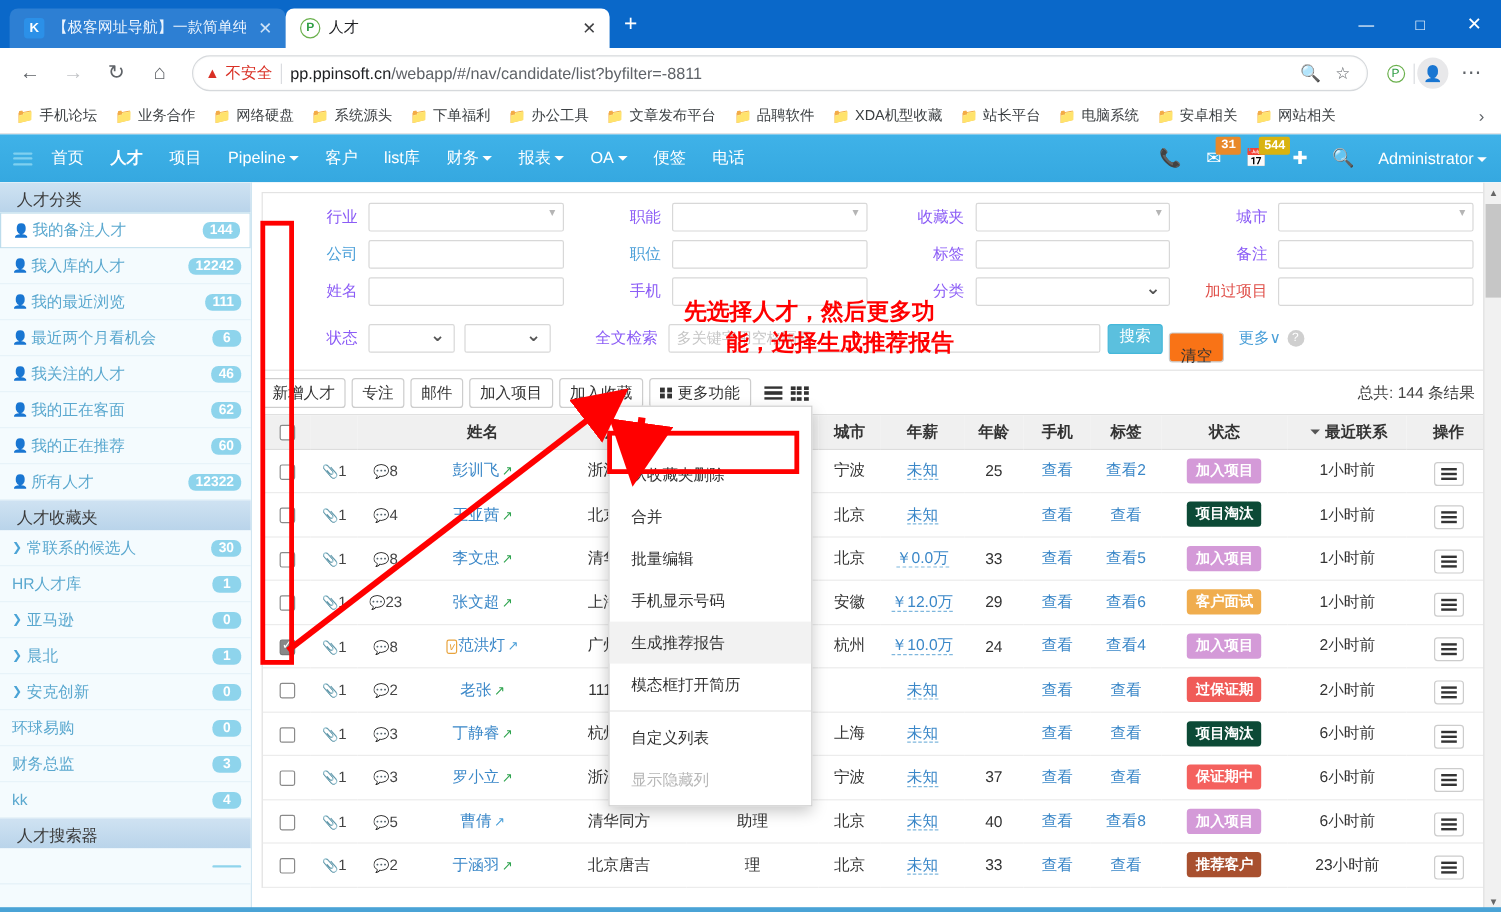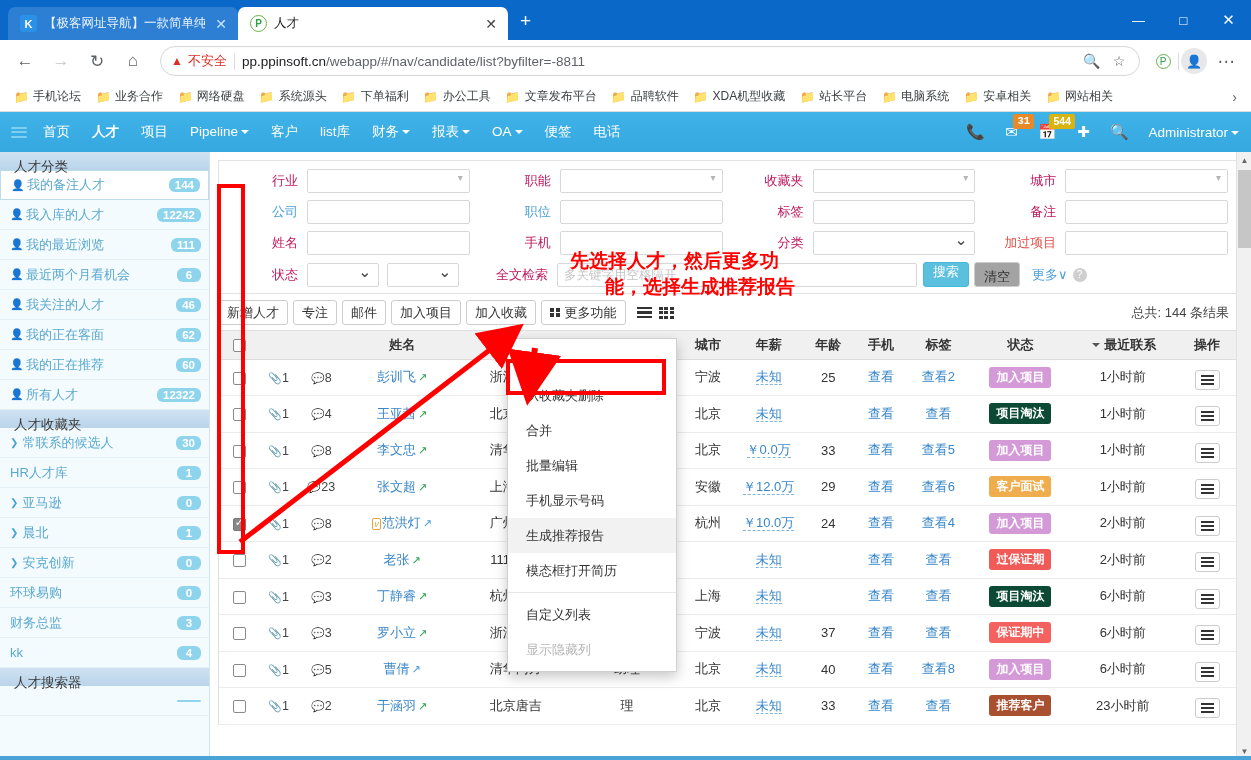--- a/index.html
+++ b/index.html
@@ -72,54 +72,54 @@
   .badge.orange { background:#e8892a;font-family:Liberation Mono, monospace; }
   .badge.yellow { background:#d9b310; }
   #adminname { padding:0 6px 0 10px; font-size:13.5px; white-space:nowrap; }
 
   
   #body { display:flex; height:608px; background:#eaf6fc; }
 
   
   #sidebar { width:210px; flex:0 0 210px; background:#f4fbfe; border-right:1px solid #cfe5f1;
              overflow:hidden; position:relative; }
-  .sec-head { height:18px; line-height:30px; padding-left:14px; font-size:13.5px; color:#3a3a3a;
+  .sec-head { height:25px; line-height:30px; padding-left:14px; font-size:13.5px; color:#3a3a3a;
               background:linear-gradient(to bottom,#cfe2f2,#b9d4ea); }
   .sb-item { height:30px; display:flex; align-items:center; padding:0 8px 0 10px;
              border-bottom:1px solid #e4f1f8; font-size:13px; color:#5aa8cf; background:#f4fbfe; }
   .sb-item.sel { background:#fff; border:1px solid #bcdcec; }
   .sb-ico { width:16px; font-size:11px; color:#7ec2de; flex:0 0 16px; }
   .sb-label { flex:1 1 auto; white-space:nowrap; overflow:hidden; }
   .sb-count { background:#8ed4ec; color:#fff; font-size:11.5px; font-weight:bold;
               padding:1px 6px; border-radius:6px; min-width:24px; text-align:center; }
   .sb-chev { color:#4aa3d6; font-size:10px; margin-right:4px; }
 
   
   #content { flex:1 1 auto; background:#fff; position:relative; overflow:hidden; }
 
   
   #filters { border:1px solid #e3e3e3; margin:8px 8px 0 8px; padding:8px 6px 6px 6px;
              background:#fff; }
   .frow { display:flex; align-items:center; margin-bottom:7px; }
   .fcell { display:flex; align-items:center; flex:1 1 25%; padding-right:8px; }
-  .flab { width:82px; flex:0 0 82px; text-align:right; padding-right:9px; font-size:13px; color:#be185d; }
+  .flab { width:82px; flex:0 0 82px; text-align:right; padding-right:9px; font-size:13px; color:#8b5cf6; }
   .flab.blue { color:#4a9fd8; }
   .flab.red { color:#e0504a; }
   .fin { flex:1 1 auto; height:24px; border:1px solid #d8d8d8; background:#fff; border-radius:2px;
          position:relative; }
   .fin.sel::after { content:"\25BE"; position:absolute; right:6px; top:2px; color:#b5b5b5; font-size:10px; }
   .fin.sel2::after { content:"\2304"; position:absolute; right:7px; top:-1px; color:#555; font-size:15px; font-weight:bold;}
   .fin input { width:100%; height:100%; border:0; outline:0; padding:0 6px; font-size:12.5px;
                background:transparent; font-family:inherit; }
   .fin input::placeholder { color:#c6c6c6; }
   .fsmall { flex:0 0 72px; margin-right:8px; }
   #searchbtn { height:25px; background:#5bc0de; color:#fff; border:1px solid #46b8da; border-radius:3px;
                padding:0 9px; font-size:13px; margin-left:6px; }
-  #clearbtn { height:25px; background:#a3a3a3; color:#333; border:1px solid #ccc; border-radius:3px;
-              padding:5px 9px; font-size:13px; margin-left:5px; }
+  #clearbtn { height:25px; background:#f97316; color:#333; border:1px solid #ccc; border-radius:3px;
+              padding:10px 9px; font-size:13px; margin-left:5px;margin-top:15px; }
   #morelink { color:#4a9fd8; font-size:13px; margin-left:12px; }
   #helpico { display:inline-block; width:14px; height:14px; border-radius:50%; background:#cfcfcf;
              color:#fff; font-size:10px; text-align:center; line-height:14px; margin-left:5px; }
 
   
   #acttools { display:flex; align-items:center; padding:6px 8px 5px 8px; }
   .abtn { height:25px; border:1px solid #cdcdcd; background:#fff; border-radius:3px;
           padding:0 8px; font-size:13px; color:#333; display:flex; align-items:center;
           margin-right:5px; white-space:nowrap; }
   .grid-ico { display:inline-grid; grid-template-columns:repeat(2,4px); gap:1.5px; margin-right:5px; }

